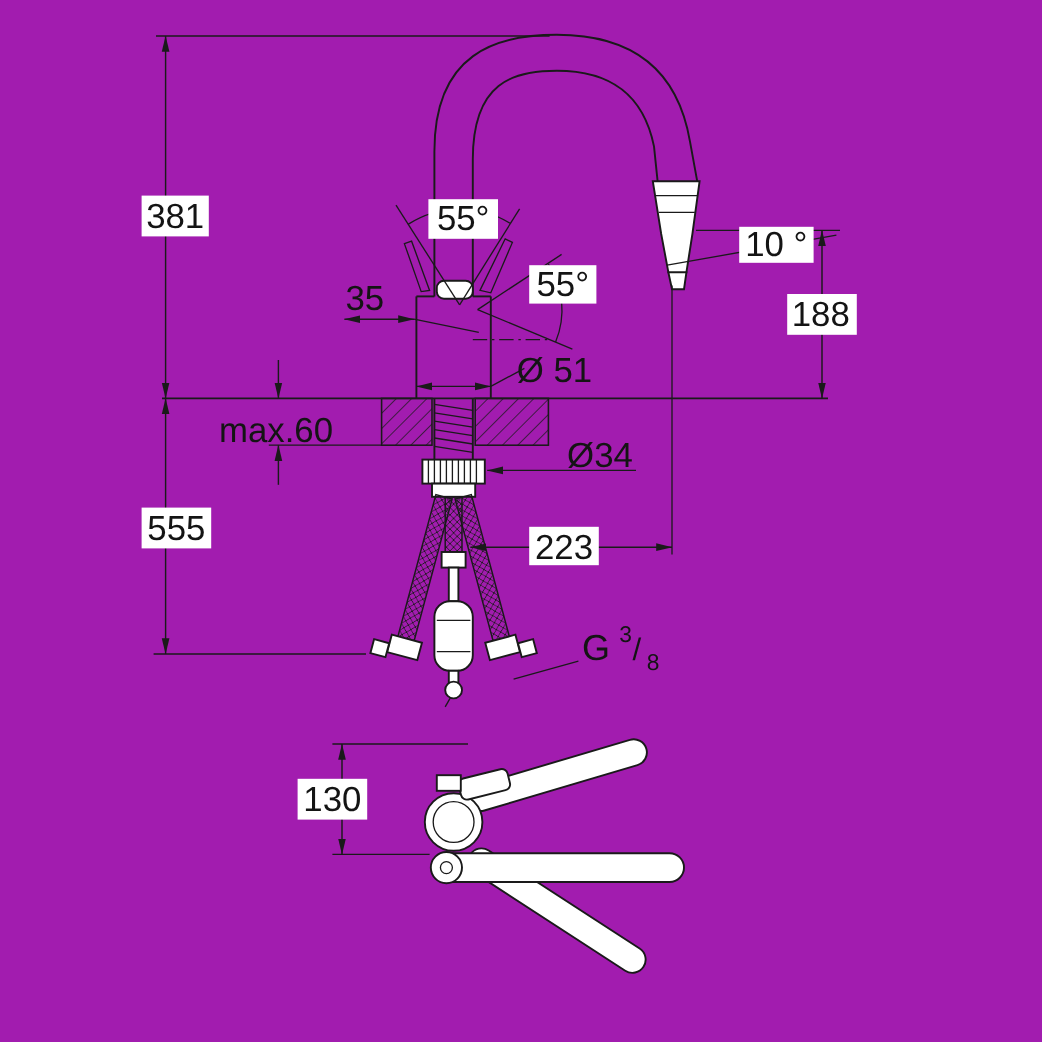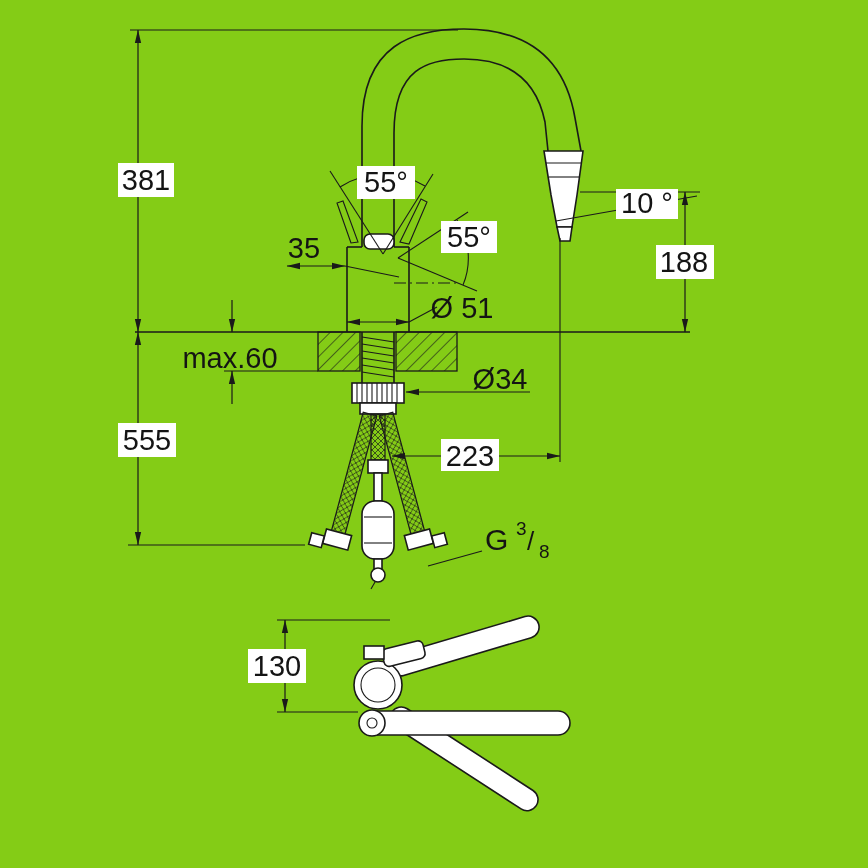--- a/index.html
+++ b/index.html
@@ -1,16 +1,16 @@
 <!DOCTYPE html>
 <html><head>
 <meta charset="utf-8">
 <style>
   html,body{margin:0;padding:0;background:#fff;}
-  .stage{width:868px;height:868px;background:#84cc16;position:relative;overflow:hidden;}
+  .stage{width:868px;height:868px;background:#a21caf;position:relative;overflow:hidden;}
   svg{display:block;}
   svg text{font-family:"Liberation Sans","DejaVu Sans",sans-serif;fill:#141414;}
   .txt{font-size:29px;}
   .sup{font-size:19px;}
   .slash{font-size:26px;}
   .big{font-size:30px;}
   .ln{stroke:#1a1a1a;stroke-width:1.6;fill:none;}
   .lnf{stroke:#1a1a1a;stroke-width:1.6;fill:#ffffff;}
   .thin{stroke:#1a1a1a;stroke-width:1.1;fill:none;}
   .dim{stroke:#1a1a1a;stroke-width:1.2;fill:none;}

